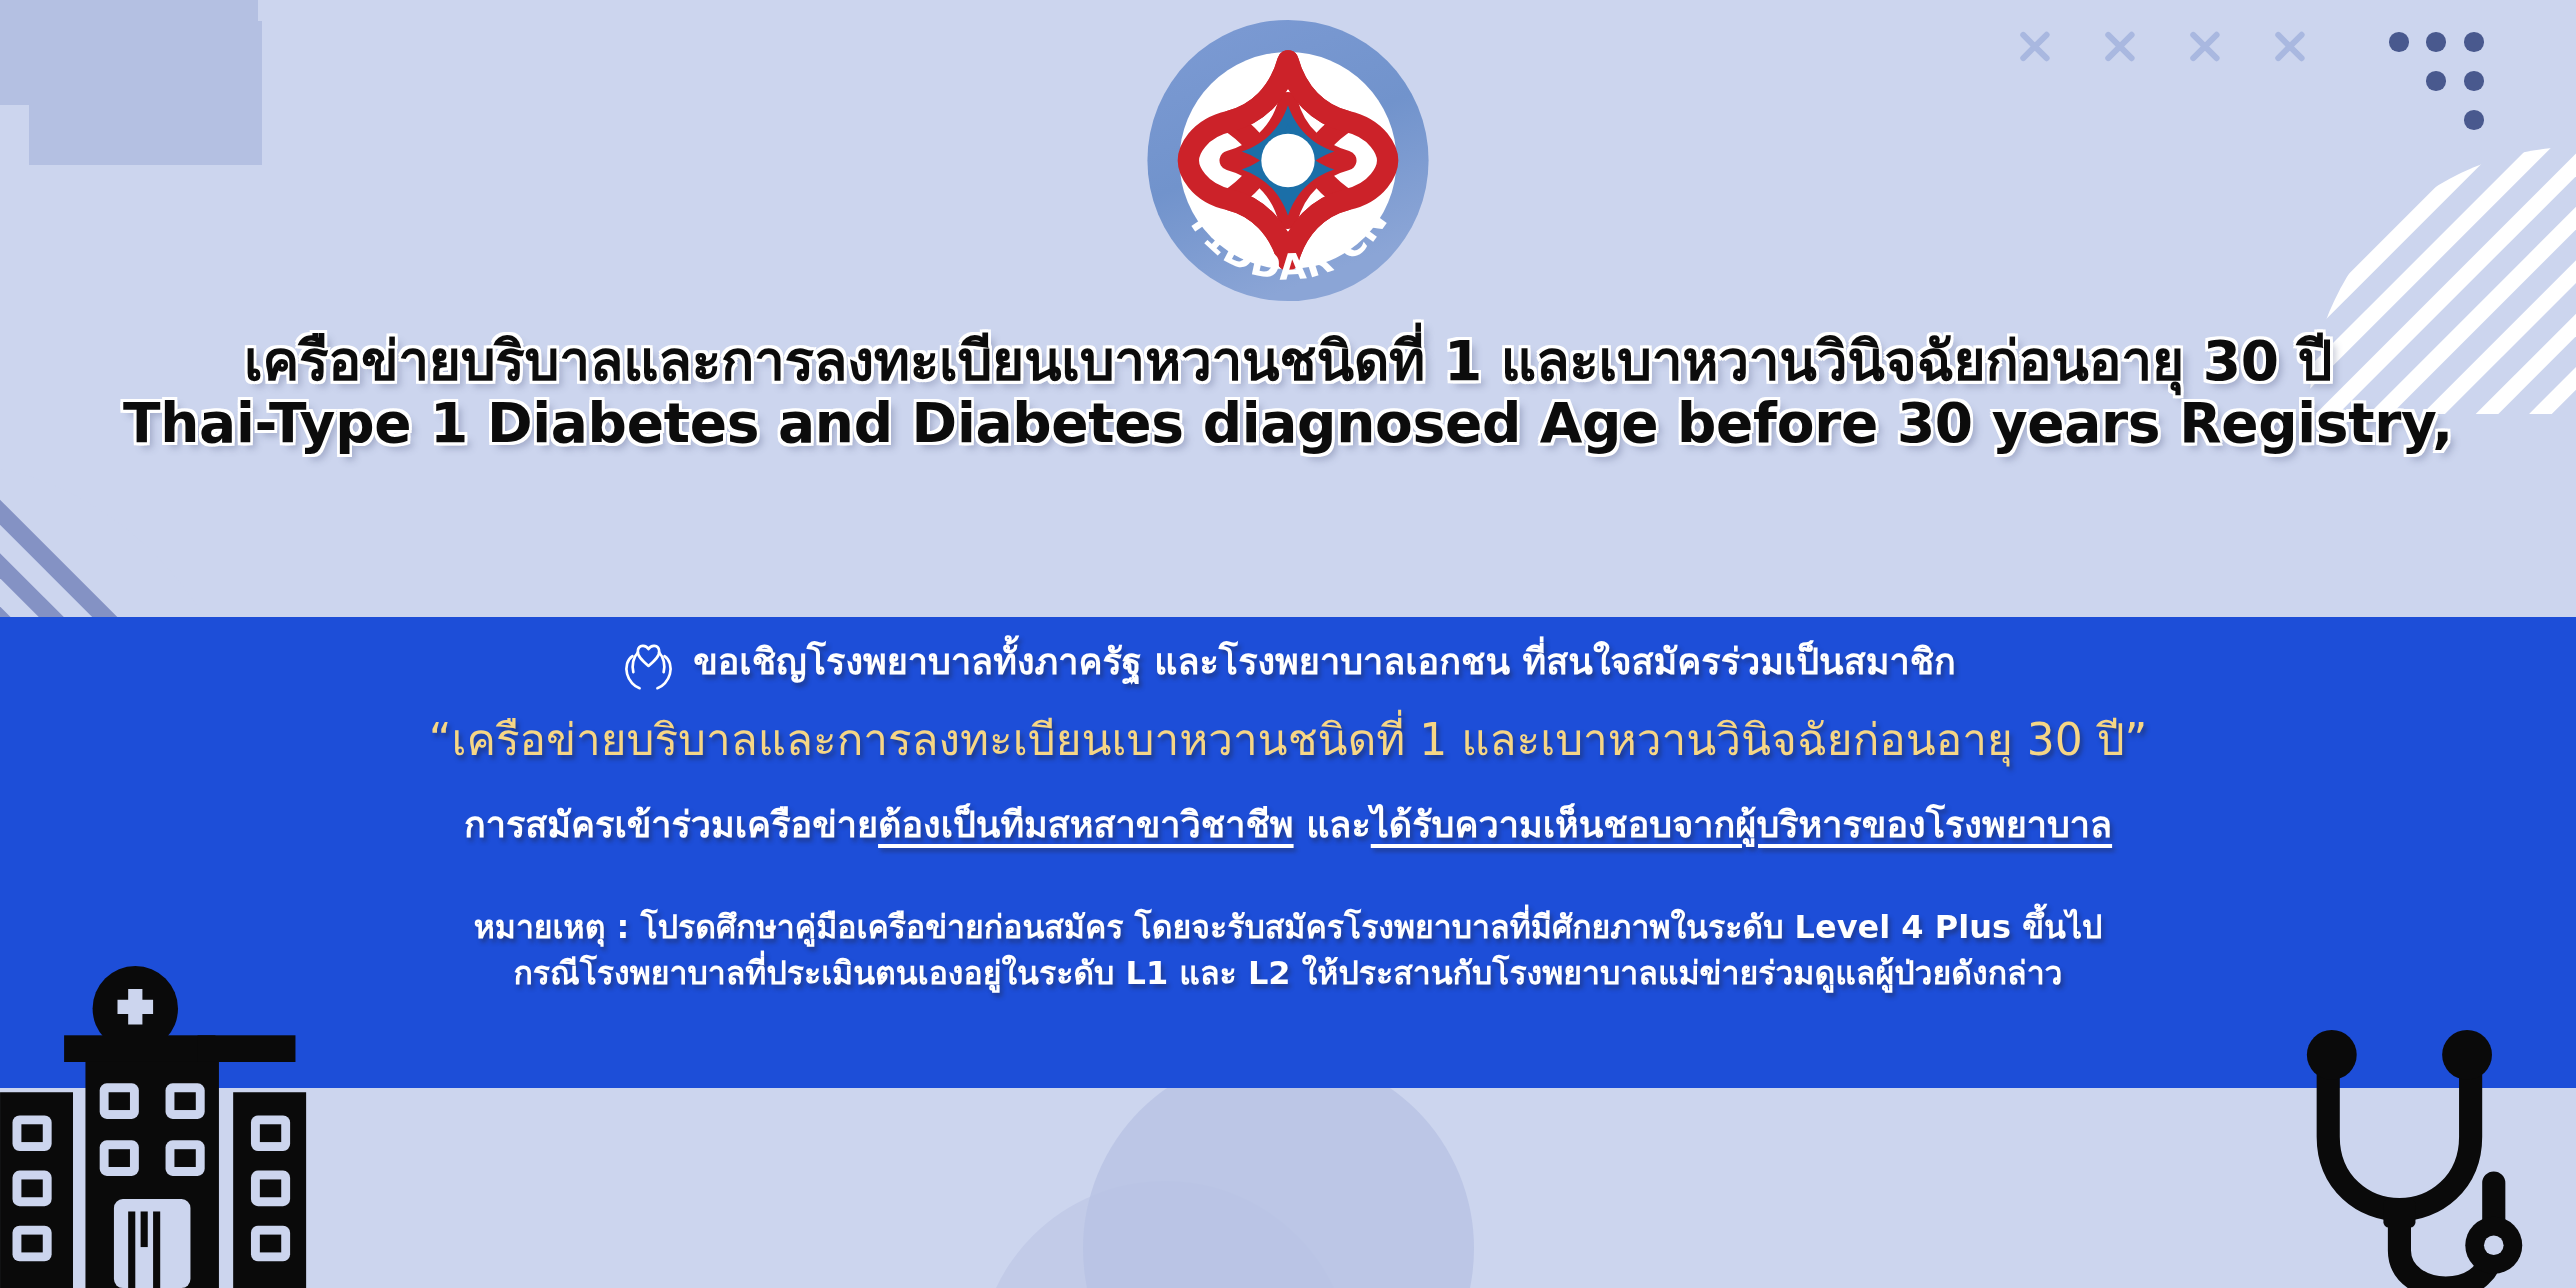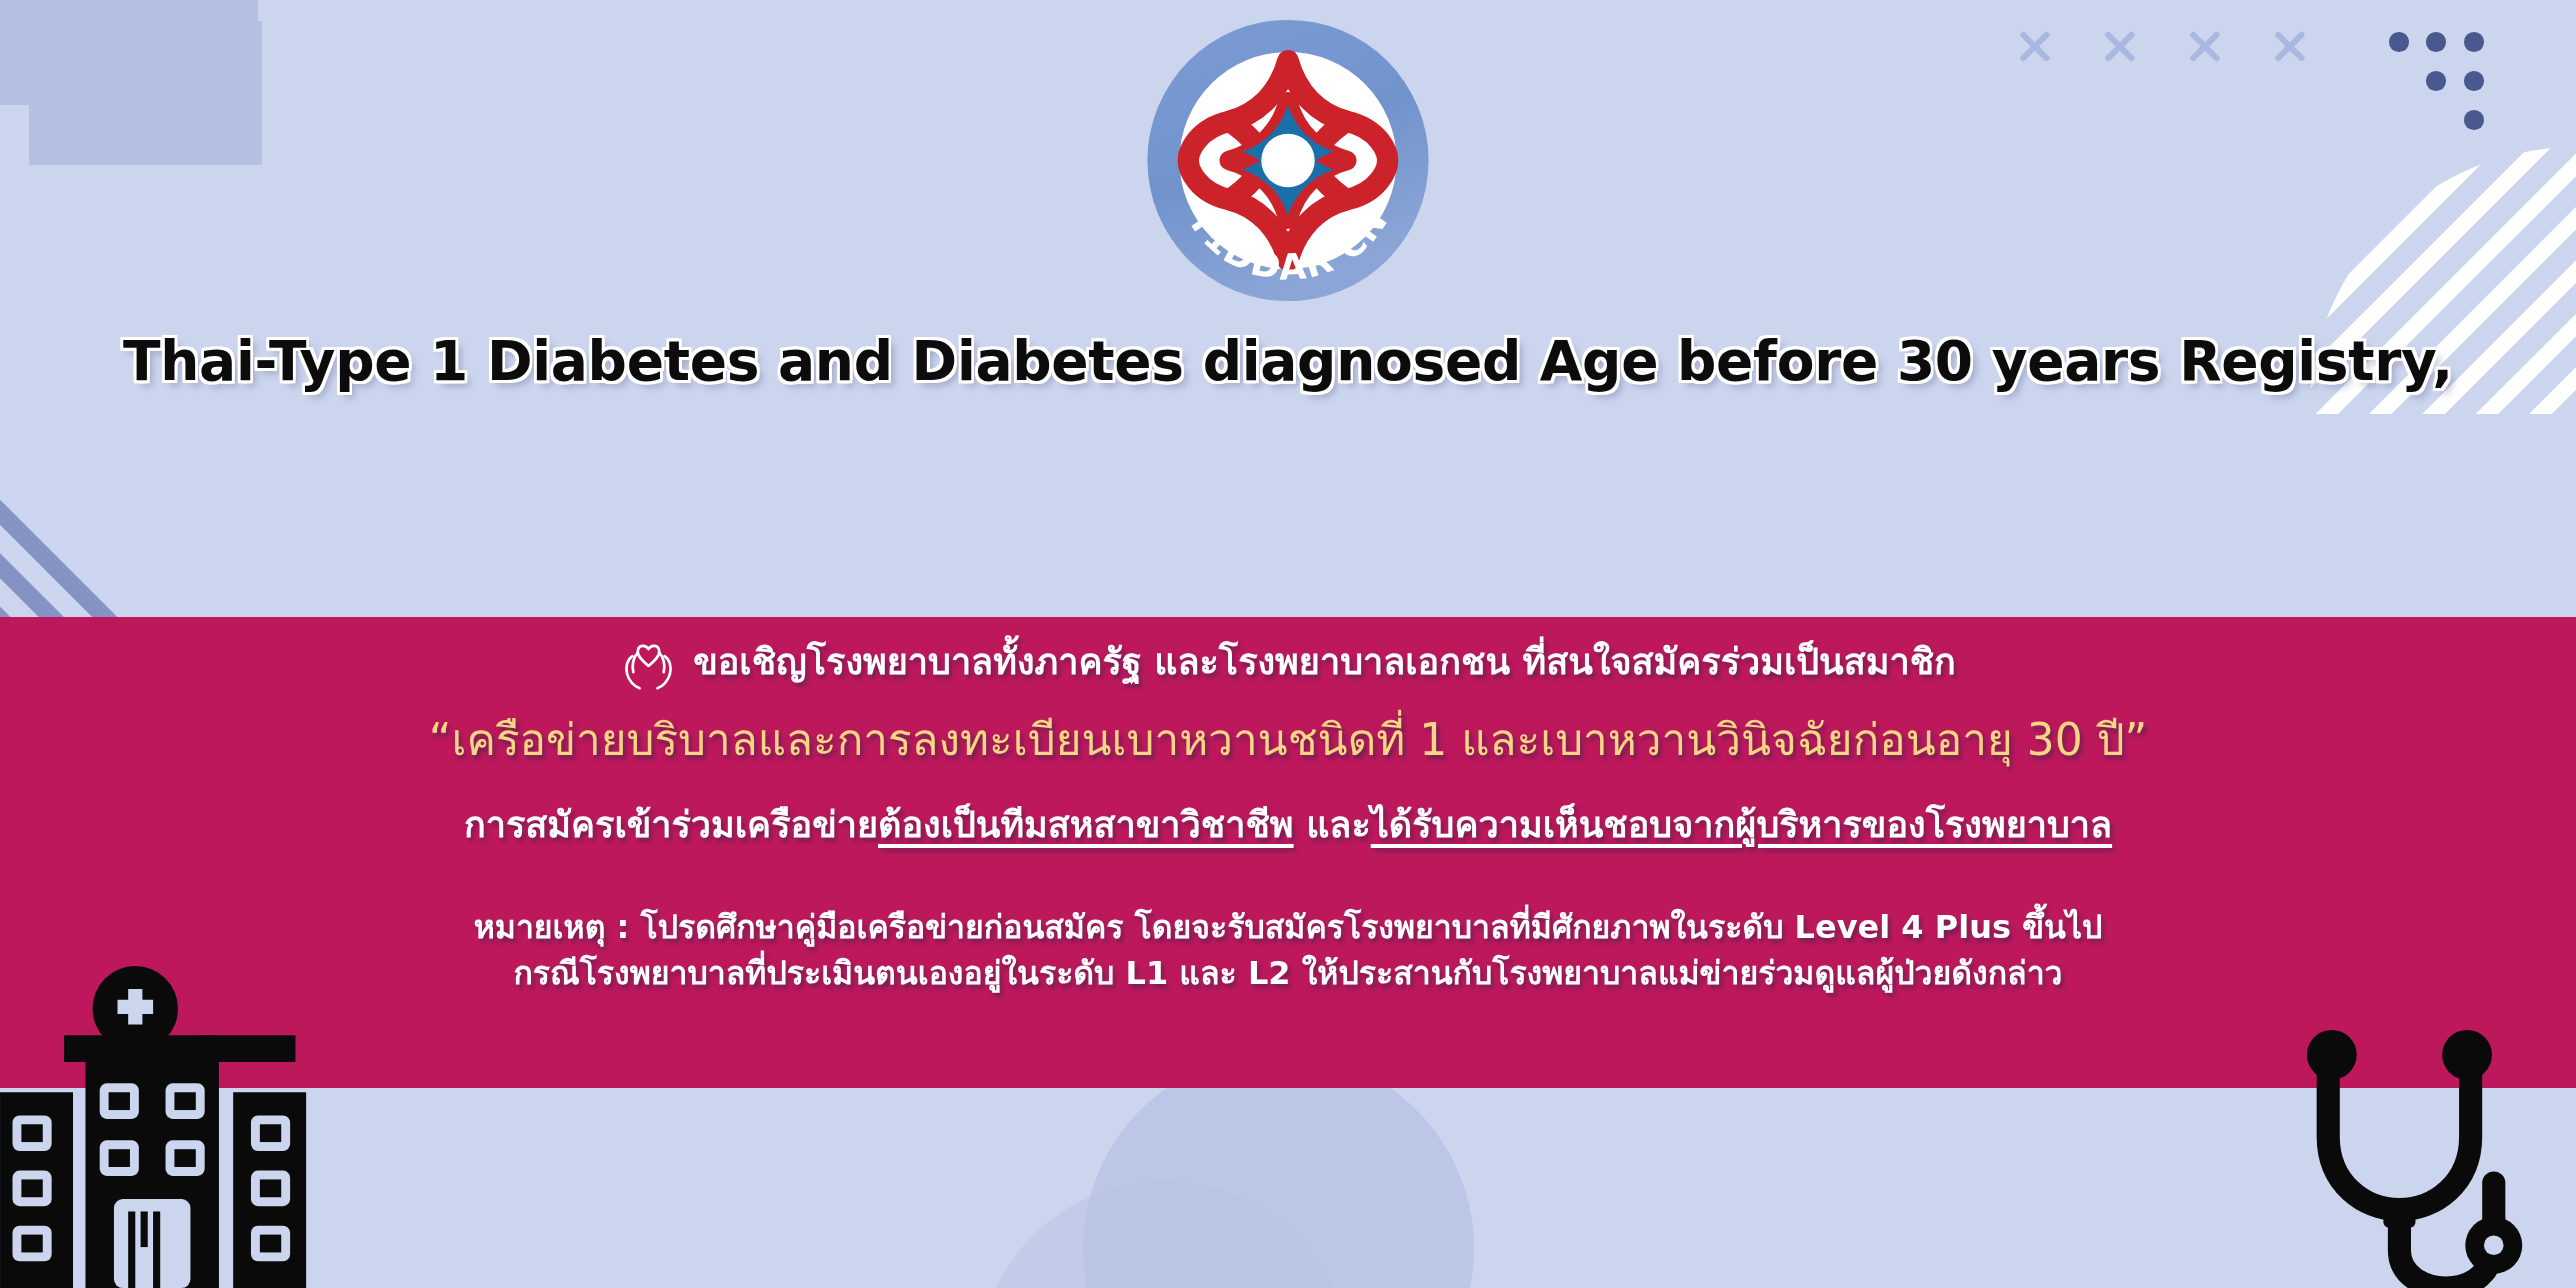--- a/index.html
+++ b/index.html
@@ -135,21 +135,21 @@
   }
   .title-line.l2 { margin-top: 0; }
   .title-line.l3 { margin-top: 10.7px; }
 
   
   .band {
     position: absolute;
     left: 0; right: 0;
     top: 617px;
     height: 471px;
-    background: #be185d;
+    background: #1d4ed8;
     z-index: 3;
     overflow: hidden;
   }
   .band-content {
     position: relative;
     z-index: 2;
     text-align: center;
     padding-top: 16px;
   }
   .invite-row {
@@ -345,20 +345,21 @@
         <circle cx="0" cy="0" r="30" fill="#ffffff"></circle>
       </g>
 
       <text fill="#ffffff" font-size="40" font-weight="700" letter-spacing="2" font-family="DejaVu Sans, Liberation Sans, sans-serif">
         <textPath href="#arcPath" startOffset="50%" text-anchor="middle">T1DDAR CN</textPath>
       </text>
     </svg>
   </div>
 
   <div class="title-block">
+    <div class="title-line l1">เครือข่ายบริบาลและการลงทะเบียนเบาหวานชนิดที่ 1 และเบาหวานวินิจฉัยก่อนอายุ 30 ปี</div>
     <div class="title-line l2">Thai-Type 1 Diabetes and Diabetes diagnosed Age before 30 years Registry,</div>
   </div>
 
   <div class="band">
 
     <div class="band-content">
       <div class="invite-row">
         <span class="hands-icon">
           <svg width="57" height="57" viewBox="0 0 64 64">
             <g fill="none" stroke="#ffffff" stroke-width="3" stroke-linecap="round" stroke-linejoin="round">

